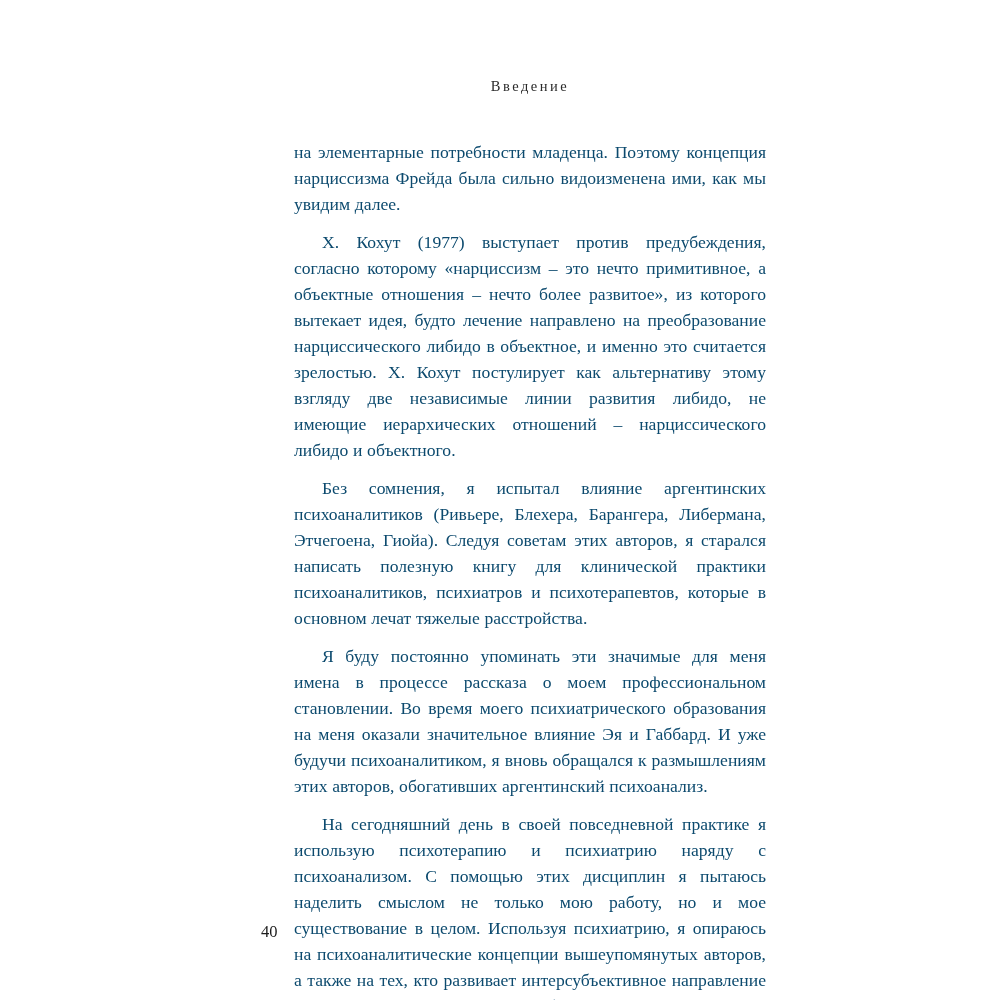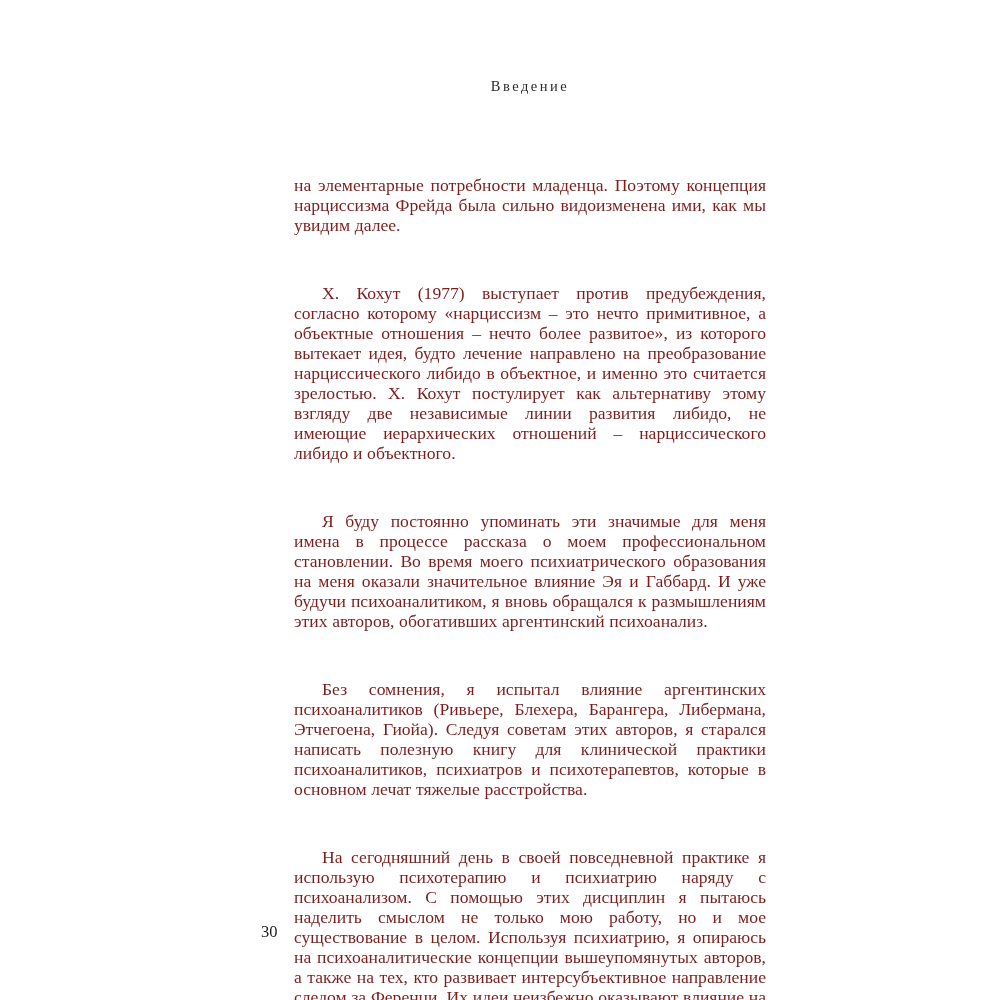--- a/index.html
+++ b/index.html
@@ -25,28 +25,27 @@
     }
     .running-header {
       text-align: center;
       font-size: 14.5px;
       letter-spacing: 2.5px;
       color: #2a2a2a;
       margin-bottom: 26px;
     }
     .body-text p {
       font-size: 17.6px;
-      line-height: 20px;
+      line-height: 26px;
       text-align: justify;
       text-indent: 28px;
       hyphens: auto;
       -webkit-hyphens: auto;
       word-spacing: 0.3px;
-      color: #7f1d1d;
-      margin-top: 36px;
+      color: #0c4a6e;
     }
     .body-text p.no-indent {
       text-indent: 0;
     }
     .page-number {
       position: absolute;
       left: 243px;
       top: 904px;
       font-size: 16.5px;
       color: #1c1c1c;
@@ -57,22 +56,22 @@
 
 <div class="book-page">
 
   <div class="text-block">
 
     <div class="running-header">Введение</div>
 
     <div class="body-text">
       <p class="no-indent">на элементарные потребности младенца. Поэтому концепция нарциссизма Фрейда была сильно видоизменена ими, как мы увидим далее.</p>
       <p>Х. Кохут (1977) выступает против предубеждения, согласно которому «нарциссизм – это нечто примитивное, а объектные отношения – нечто более развитое», из которого вытекает идея, будто лечение направлено на преобразование нарциссического либидо в объектное, и именно это считается зрелостью. Х. Кохут постулирует как альтернативу этому взгляду две независимые линии развития либидо, не имеющие иерархических отношений – нарциссического либидо и объектного.</p>
+      <p>Без сомнения, я испытал влияние аргентинских психоаналитиков (Ривьере, Блехера, Барангера, Либермана, Этчегоена, Гиойа). Следуя советам этих авторов, я старался написать полезную книгу для клинической практики психоаналитиков, психиатров и психотерапевтов, которые в основном лечат тяжелые расстройства.</p>
       <p>Я буду постоянно упоминать эти значимые для меня имена в процессе рассказа о моем профессиональном становлении. Во время моего психиатрического образования на меня оказали значительное влияние Эя и Габбард. И уже будучи психоаналитиком, я вновь обращался к размышлениям этих авторов, обогативших аргентинский психоанализ.</p>
-      <p>Без сомнения, я испытал влияние аргентинских психоаналитиков (Ривьере, Блехера, Барангера, Либермана, Этчегоена, Гиойа). Следуя советам этих авторов, я старался написать полезную книгу для клинической практики психоаналитиков, психиатров и психотерапевтов, которые в основном лечат тяжелые расстройства.</p>
       <p>На сегодняшний день в своей повседневной практике я использую психотерапию и психиатрию наряду с психоанализом. С помощью этих дисциплин я пытаюсь наделить смыслом не только мою работу, но и мое существование в целом. Используя психиатрию, я опираюсь на психоаналитические концепции вышеупомянутых авторов, а также на тех, кто развивает интерсубъективное направление следом за Ференци. Их идеи неизбежно оказывают влияние на мою клиническую</p>
     </div>
 
   </div>
 
-  <div class="page-number">30</div>
+  <div class="page-number">40</div>
 
 </div>
 
 </body></html>

